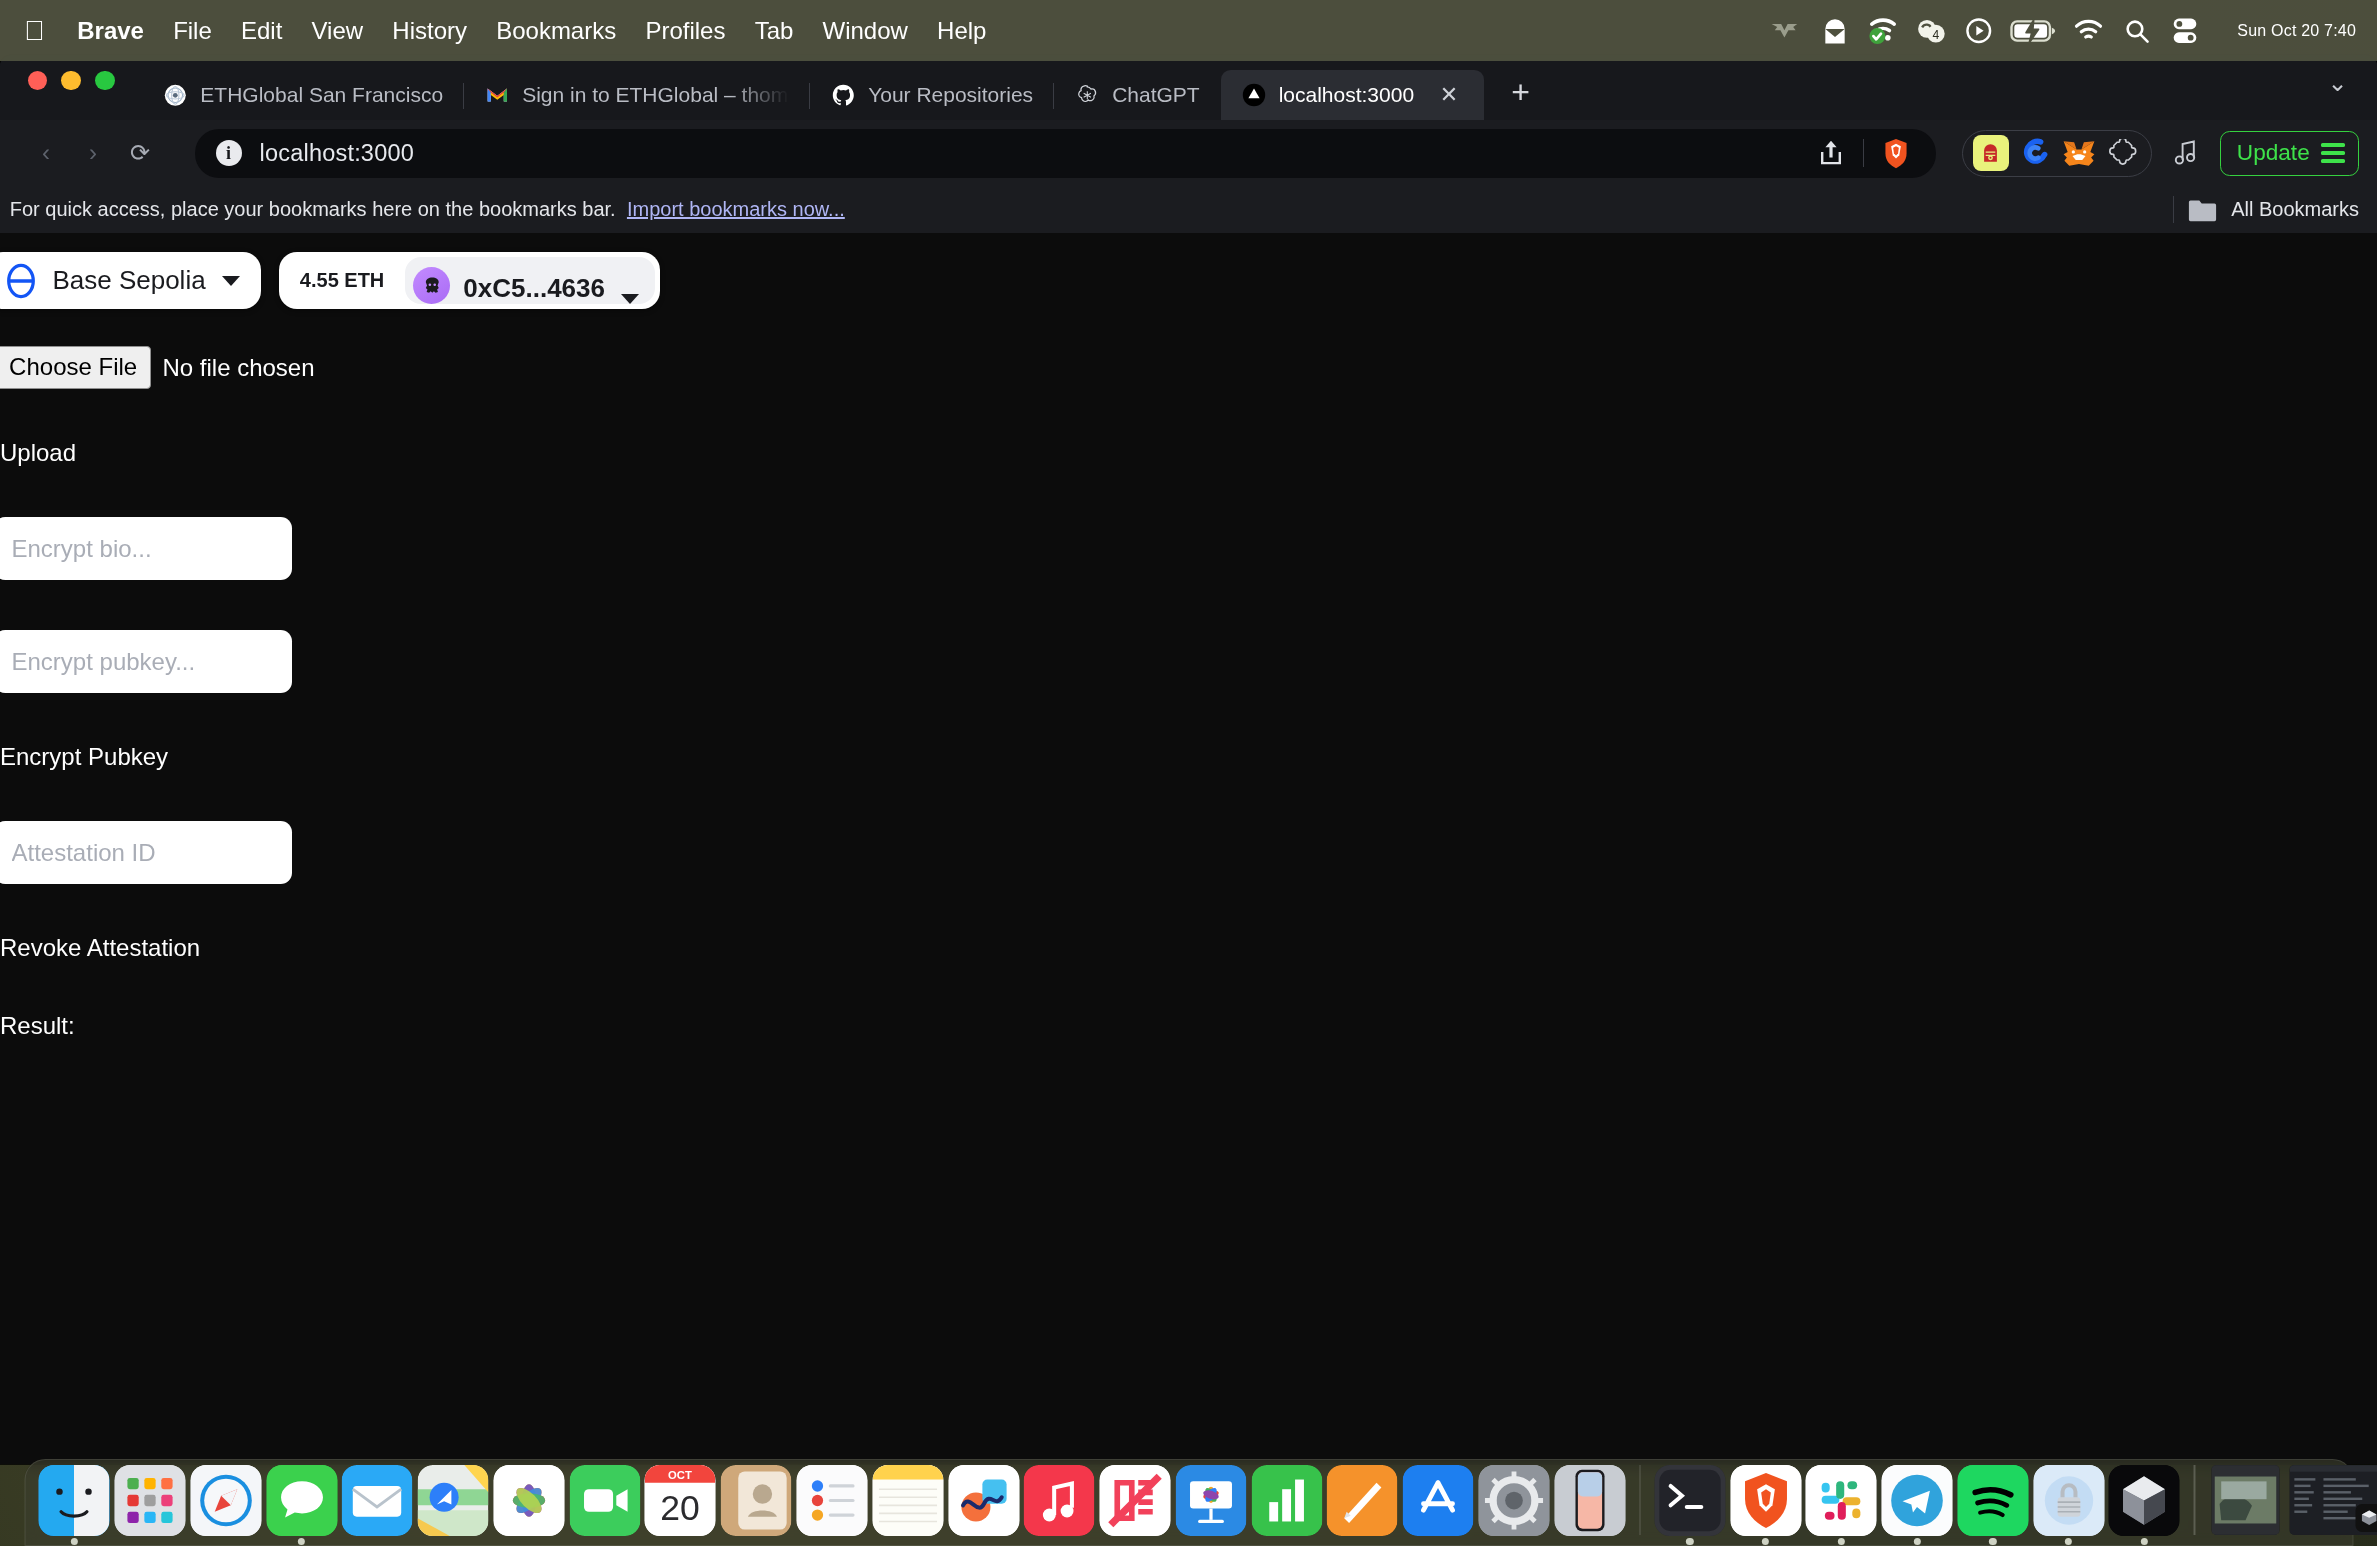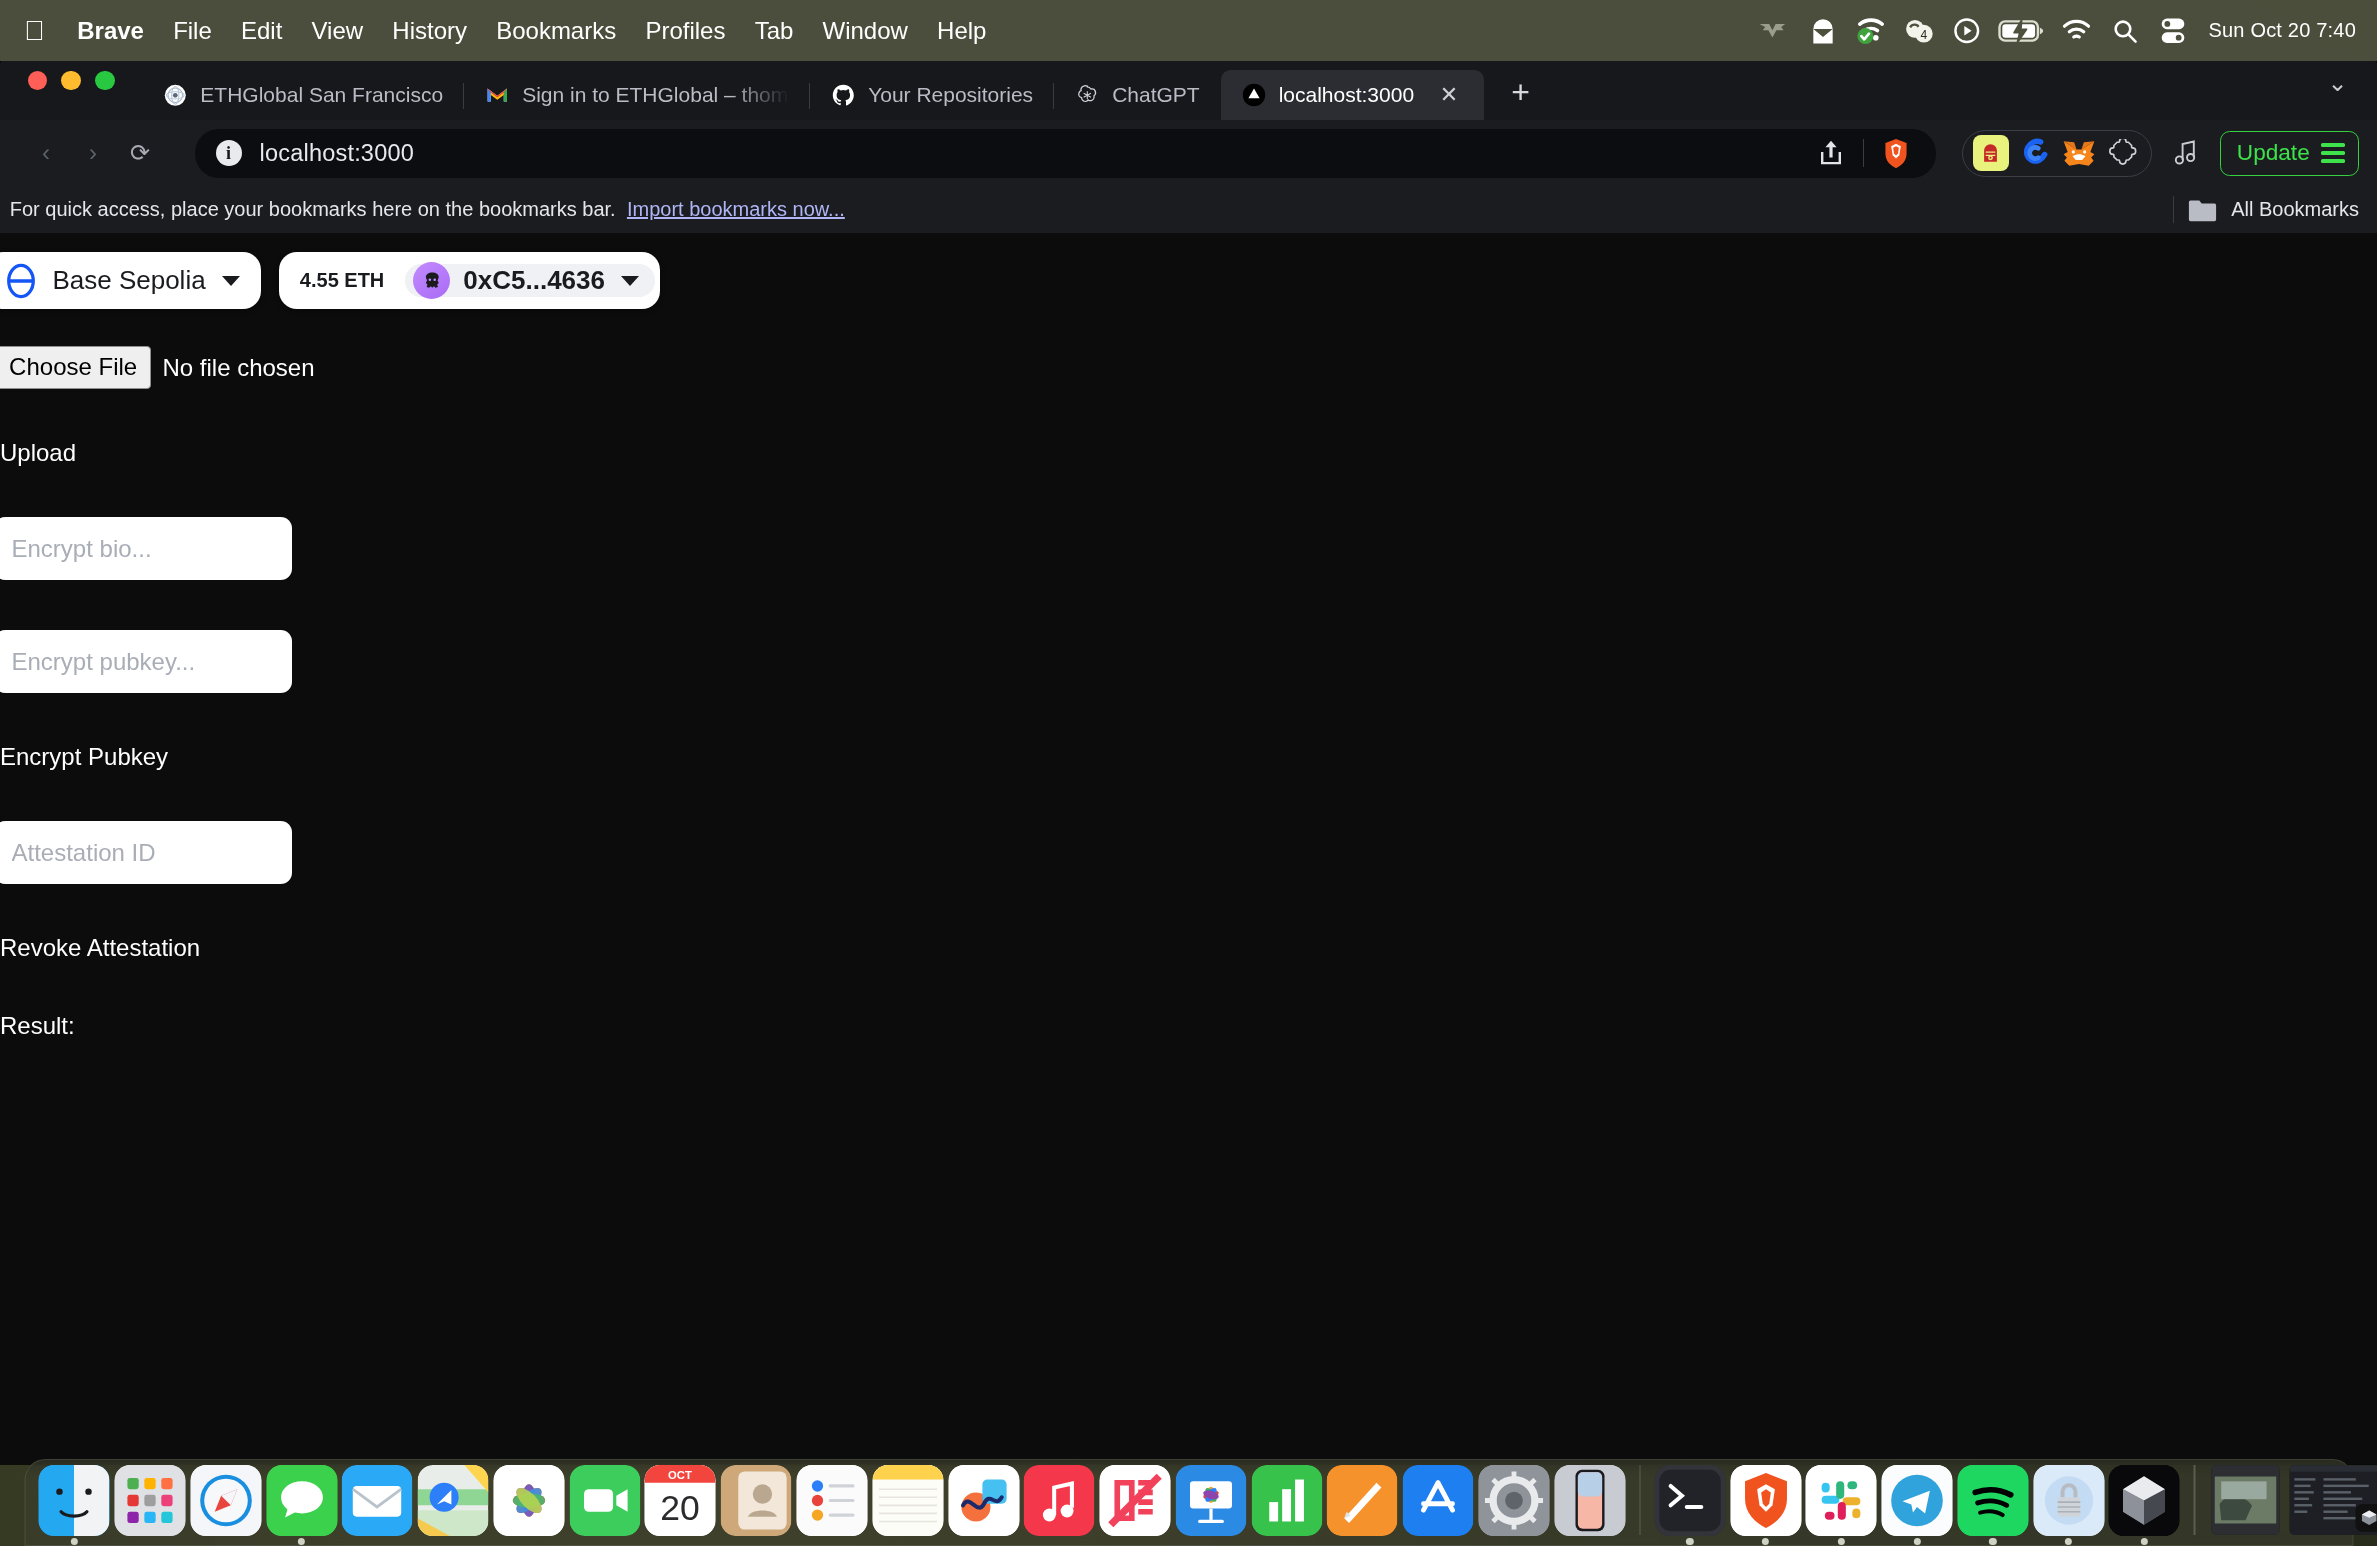--- a/index.html
+++ b/index.html
@@ -35,21 +35,21 @@
     white-space: nowrap;
   }
   .mb-item.apple { font-size: 27.5px; padding-left: 0; padding-right: 18px; }
   .mb-item.bold { font-weight: bold; }
   .mb-right { margin-left: auto; display: flex; align-items: center; gap: 0; }
   .mb-ricon {
     width: 45px; height: 36px;
     display: flex; align-items: center; justify-content: center;
     margin-left: 3.2px;
   }
-  .mb-clock { font-size: 20px; margin-left: 13px; white-space: nowrap; letter-spacing: 0.2px;}
+  .mb-clock { font-size: 16px; margin-left: 30px; white-space: nowrap; letter-spacing: 0.2px;}
 
   
   #browser {
     position: absolute;
     left: 0px; top: 55px;
     width: 2377px; height: 1409px;
     background: #1b1c20;
     border-radius: 11.3px 11.3px 0 0;
     overflow: hidden;
     z-index: 40;
@@ -193,22 +193,22 @@
     height: 57px;
     box-shadow: 0 1.6px 4.9px rgba(0,0,0,.35);
   }
   #network-pill { padding: 0 21px 0 18px; gap: 13px; margin-left: -14.6px; }
   .net-ic { width: 36px; height: 36px; }
   .wtxt { font-size: 26px; font-weight: normal; color: #1a1b1f; white-space: nowrap; }
   .caret { width: 0; height: 0; border-left: 9px solid transparent; border-right: 9px solid transparent; border-top: 10.5px solid #1a1b1f; margin-left: 3.2px; }
   #account-pill { padding: 0 4.9px 0 21px; gap: 0; }
   #balance { font-size: 20px; font-weight: bold; color: #1a1b1f; margin-right: 21px; white-space: nowrap; }
   #addr-chip {
-    background: #f0f1f4; border-radius: 16px; height: 33px;
-    display: flex; align-items: center; gap: 13px;
+    background: #f0f1f4; border-radius: 16px; height: 47px;
+    display: flex; align-items: flex-end; gap: 13px;
     padding: 0 16px 0 8px;
   }
   .avatar-blob {
     width: 37px; height: 37px; border-radius: 50%;
     background: linear-gradient(145deg,#c38bff 0%, #a96bf5 100%);
     display: flex; align-items: center; justify-content: center;
   }
   #addr-text { font-size: 26px; font-weight: bold; color: #1a1b1f; white-space: nowrap; }
 
   

